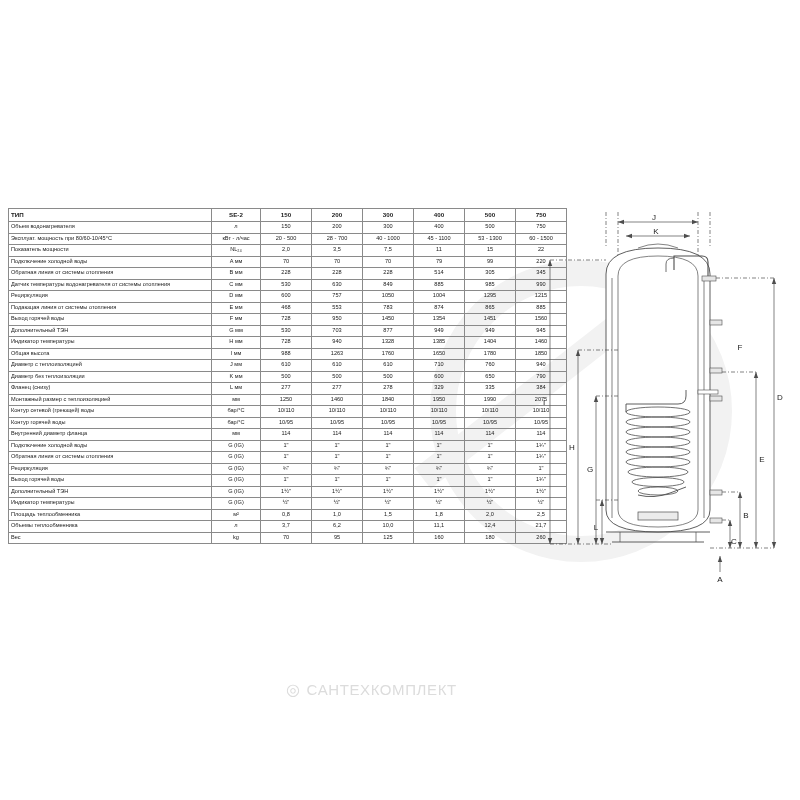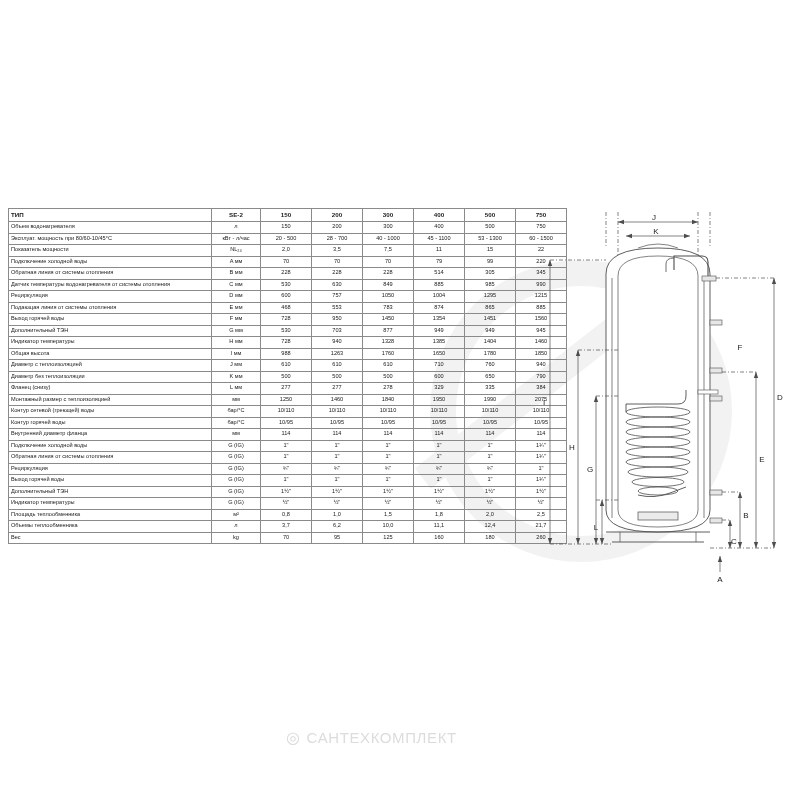--- a/index.html
+++ b/index.html
@@ -38,21 +38,21 @@
   .wm-big .bar {
     position: absolute;
     left: 60px; top: 170px;
     width: 310px; height: 26px;
     background: #f2f2f2;
     transform: rotate(-38deg);
   }
   .wm-text {
     position: absolute;
     left: 286px;
-    top: 728px;
+    top: 680px;
     width: 300px;
     font-size: 15px;
     letter-spacing: 0.6px;
     color: #dcdcdc;
     font-family: "Liberation Sans", sans-serif;
     white-space: nowrap;
   }
   .wm-text .mark {
     display: inline-block;
     margin-right: 6px;

